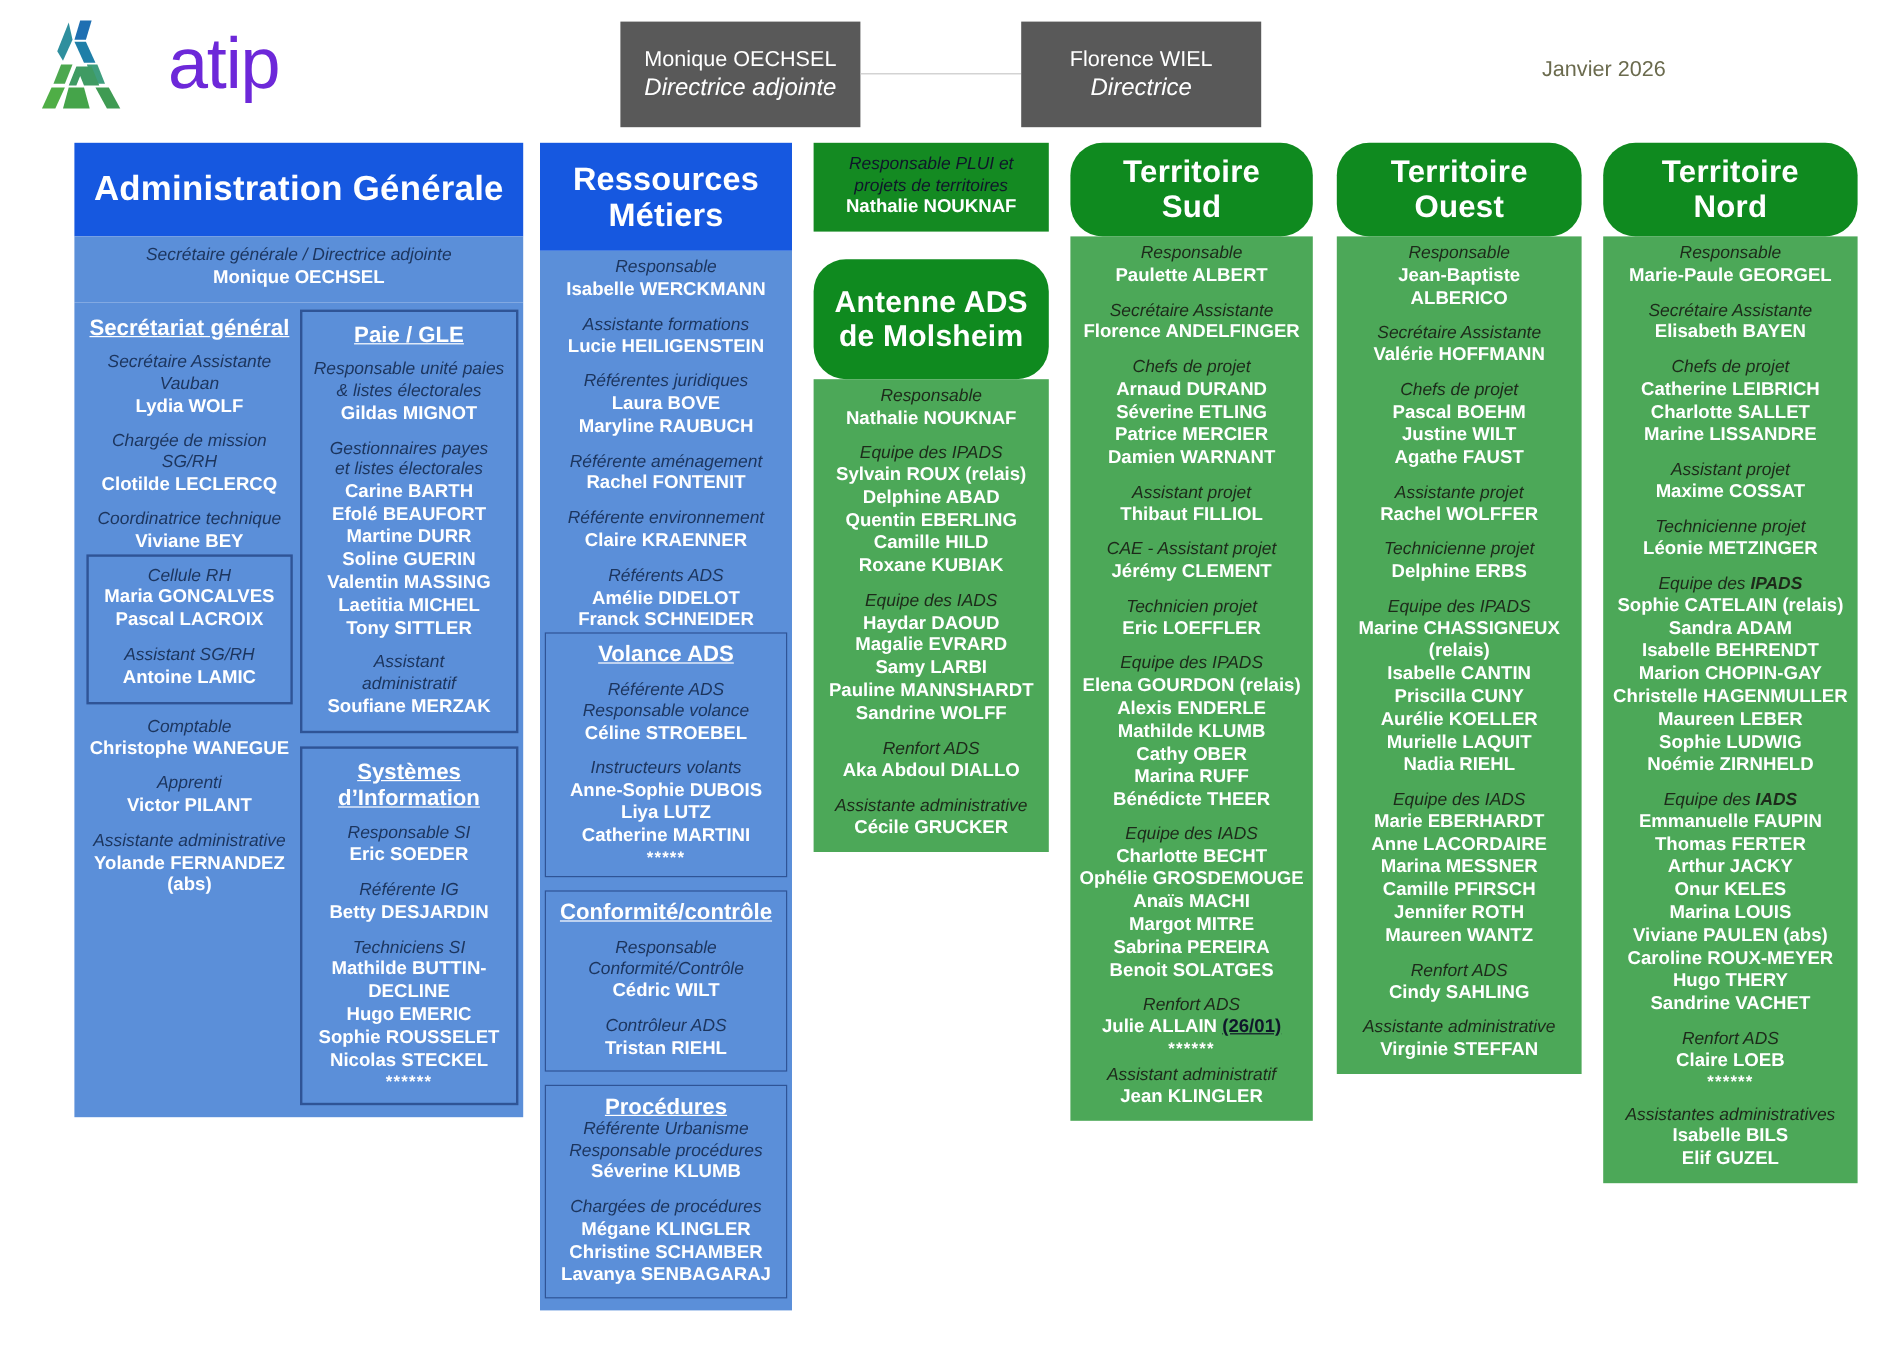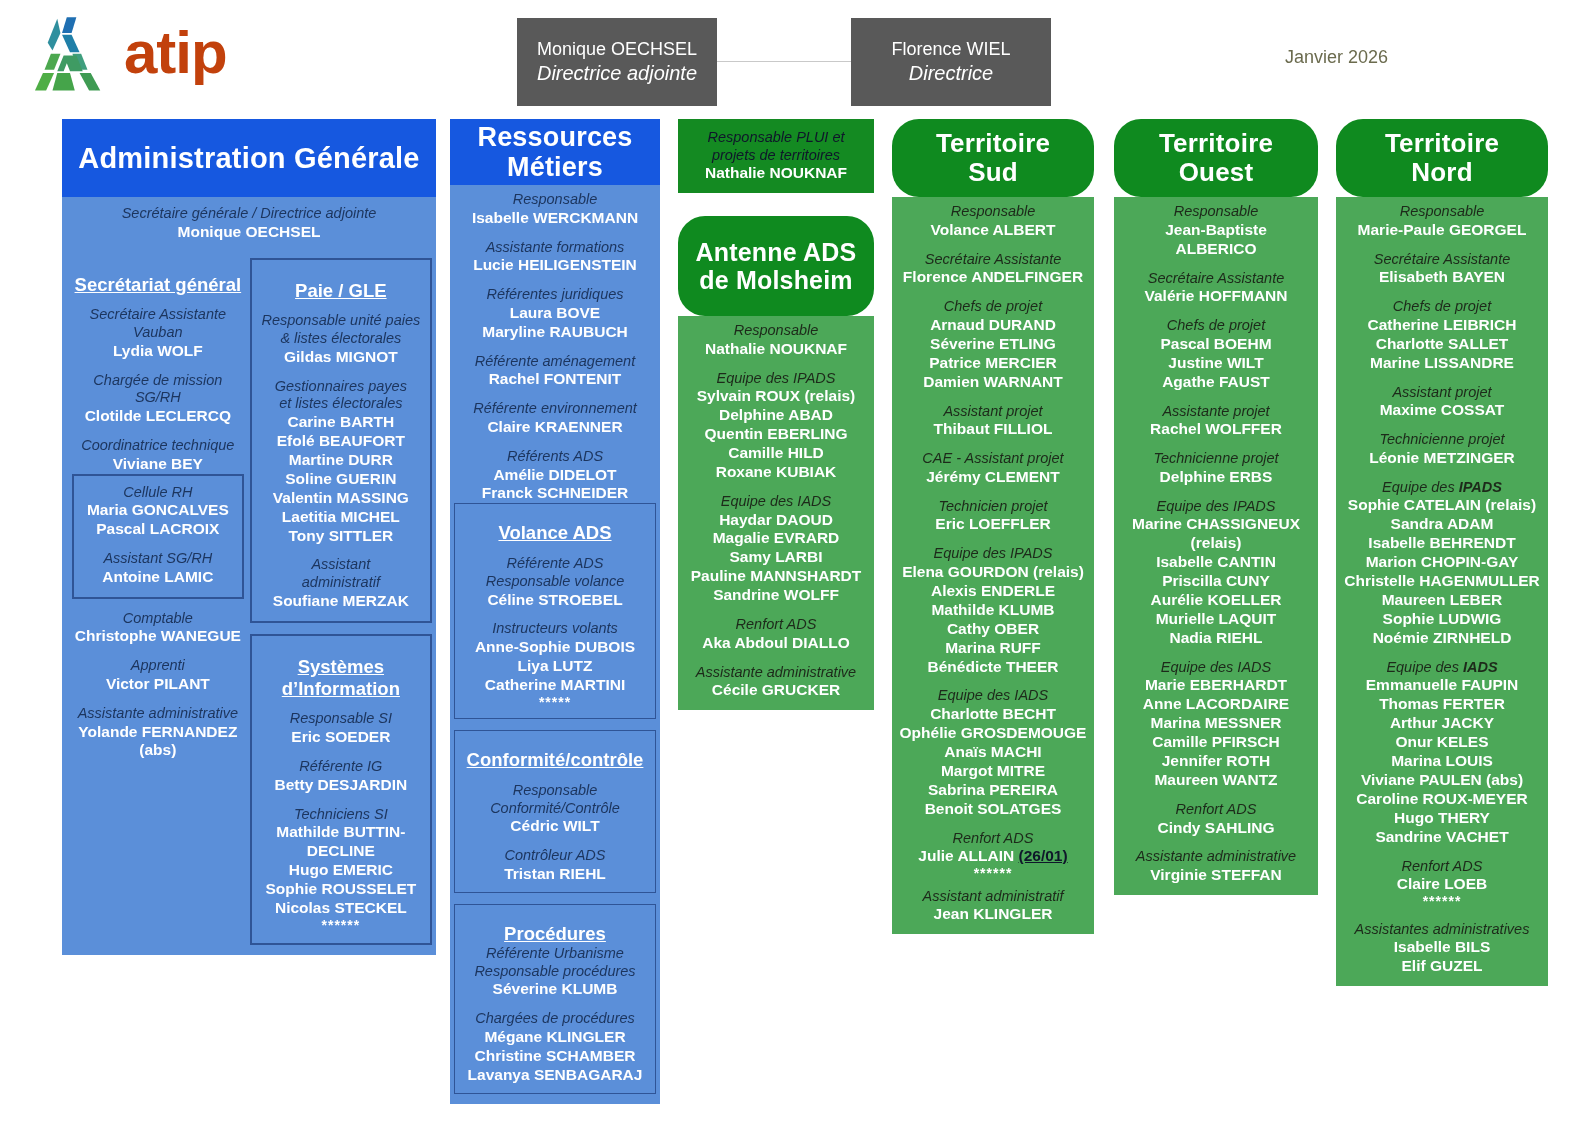--- a/index.html
+++ b/index.html
@@ -7,21 +7,21 @@
     width: 1587px; height: 1123px;
     background: #ffffff;
     font-family: "Liberation Sans", sans-serif;
     overflow: hidden;
   }
   #root { position: relative; width: 1587px; height: 1123px; }
 
   
   .logo-wrap { position: absolute; left: 30px; top: 14px; display: flex; align-items: center; gap: 14px; }
   .logo-mark { width: 80px; height: 78px; display: block; }
-  .logo-text { font-size: 60px; font-weight: 700; color: #c2410c; letter-spacing: -1px; line-height: 1; }
+  .logo-text { font-size: 60px; font-weight: 400; color: #6d28d9; letter-spacing: -1px; line-height: 1; margin-left: 16px; }
 
   .dirbox {
     position: absolute; background: #595959; color: #ffffff;
     display: flex; flex-direction: column; align-items: center; justify-content: center;
     text-align: center; padding: 6px 8px;
   }
   .dirbox .nm { font-size: 18px; font-weight: 400; line-height: 1.25; }
   .dirbox .rl { font-size: 20px; font-style: italic; line-height: 1.25; }
   #dir-adj { left: 517px; top: 18px; width: 200px; height: 88px; }
   #dir-main { left: 851px; top: 18px; width: 200px; height: 88px; }
@@ -51,35 +51,35 @@
   .green-body .role { color: #1d2a1a; }
   .green-body .name { color: #ffffff; }
   .gap { height: 11px; }
   .gap-sm { height: 6px; }
   .stars { font-weight: 700; font-size: 14px; color: #ffffff; text-align: center; letter-spacing: 1px; line-height: 1.1; }
   .red { color: #0f172a; font-weight: 700; text-decoration: underline; }
   .b { font-weight: 700; font-style: italic; }
 
   .sub-title {
     font-weight: 700; font-size: 18.5px; text-align: center;
-    text-decoration: underline; color: #ffffff; line-height: 1.18; margin-top: 12px;
+    text-decoration: underline; color: #ffffff; line-height: 1.18;
   }
   .boxed { border: 2px solid #2f5496; padding: 8px 5px 10px; }
   .boxed-light { border: 1.5px solid #2f5496; padding: 6px 5px 8px; }
 
   
   #col-ag { left: 18px; top: 119px; width: 418px; padding-left: 44px; }
   #col-ag .col-head { height: 78px; font-size: 29px; }
   #ag-sg-row { display: flex; gap: 0; align-items: stretch; }
   #ag-sg-left { width: 206px; padding: 4px 6px 0; }
   #ag-sg-right { width: 206px; }
   #ag-topstrip { padding: 8px 6px 10px; }
 
   #col-rm { left: 450px; top: 119px; width: 210px; }
-  #col-rm .col-head { height: 66px; font-size: 27px; }
+  #col-rm .col-head { height: 90px; font-size: 27px; }
 
   #plui-box { position: absolute; left: 678px; top: 119px; width: 196px; background: #148a22;
               padding: 10px 6px 10px; }
   #plui-box .role { color: #0f172a; }
   #plui-box .name { color: #ffffff; }
 
   #col-ads { left: 678px; top: 216px; width: 196px; }
   #col-ads .col-head { height: 100px; font-size: 25px; }
 
   #col-sud { left: 892px; top: 119px; width: 202px; }
@@ -306,21 +306,21 @@
           <div class="name">Cécile GRUCKER</div>
         </div>
     </div>
   </div>
 
   <div class="col" id="col-sud">
     <div class="col-head green-head">Territoire<br>Sud</div>
     <div class="green-body">
       <div id="sud-entries">
           <div class="role">Responsable</div>
-          <div class="name">Volance ALBERT</div>
+          <div class="name">Paulette ALBERT</div>
           <div class="gap"></div>
           <div class="role">Secrétaire Assistante</div>
           <div class="name">Florence ANDELFINGER</div>
           <div class="gap"></div>
           <div class="role">Chefs de projet</div>
           <div class="name">Arnaud DURAND</div>
           <div class="name">Séverine ETLING</div>
           <div class="name">Patrice MERCIER</div>
           <div class="name">Damien WARNANT</div>
           <div class="gap"></div>

